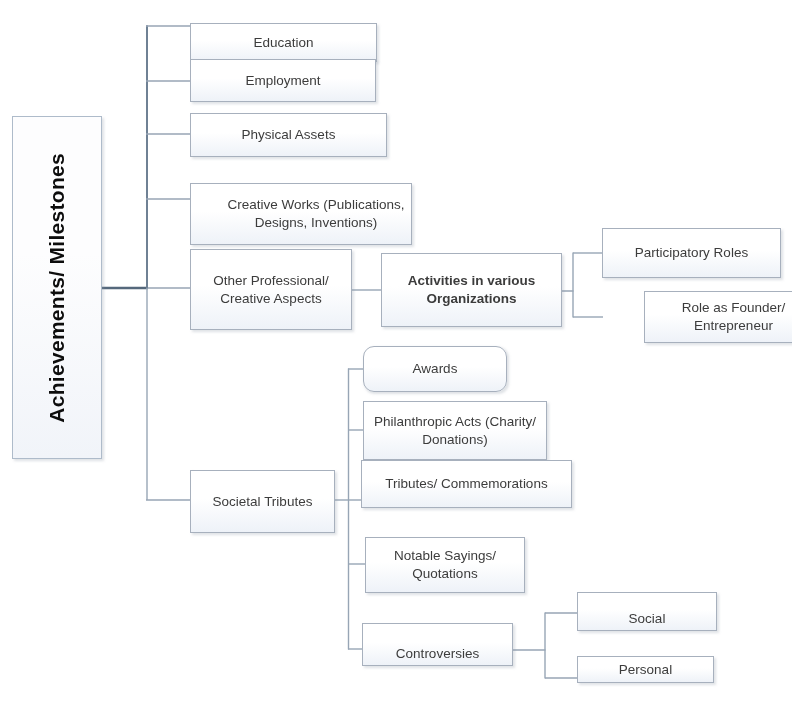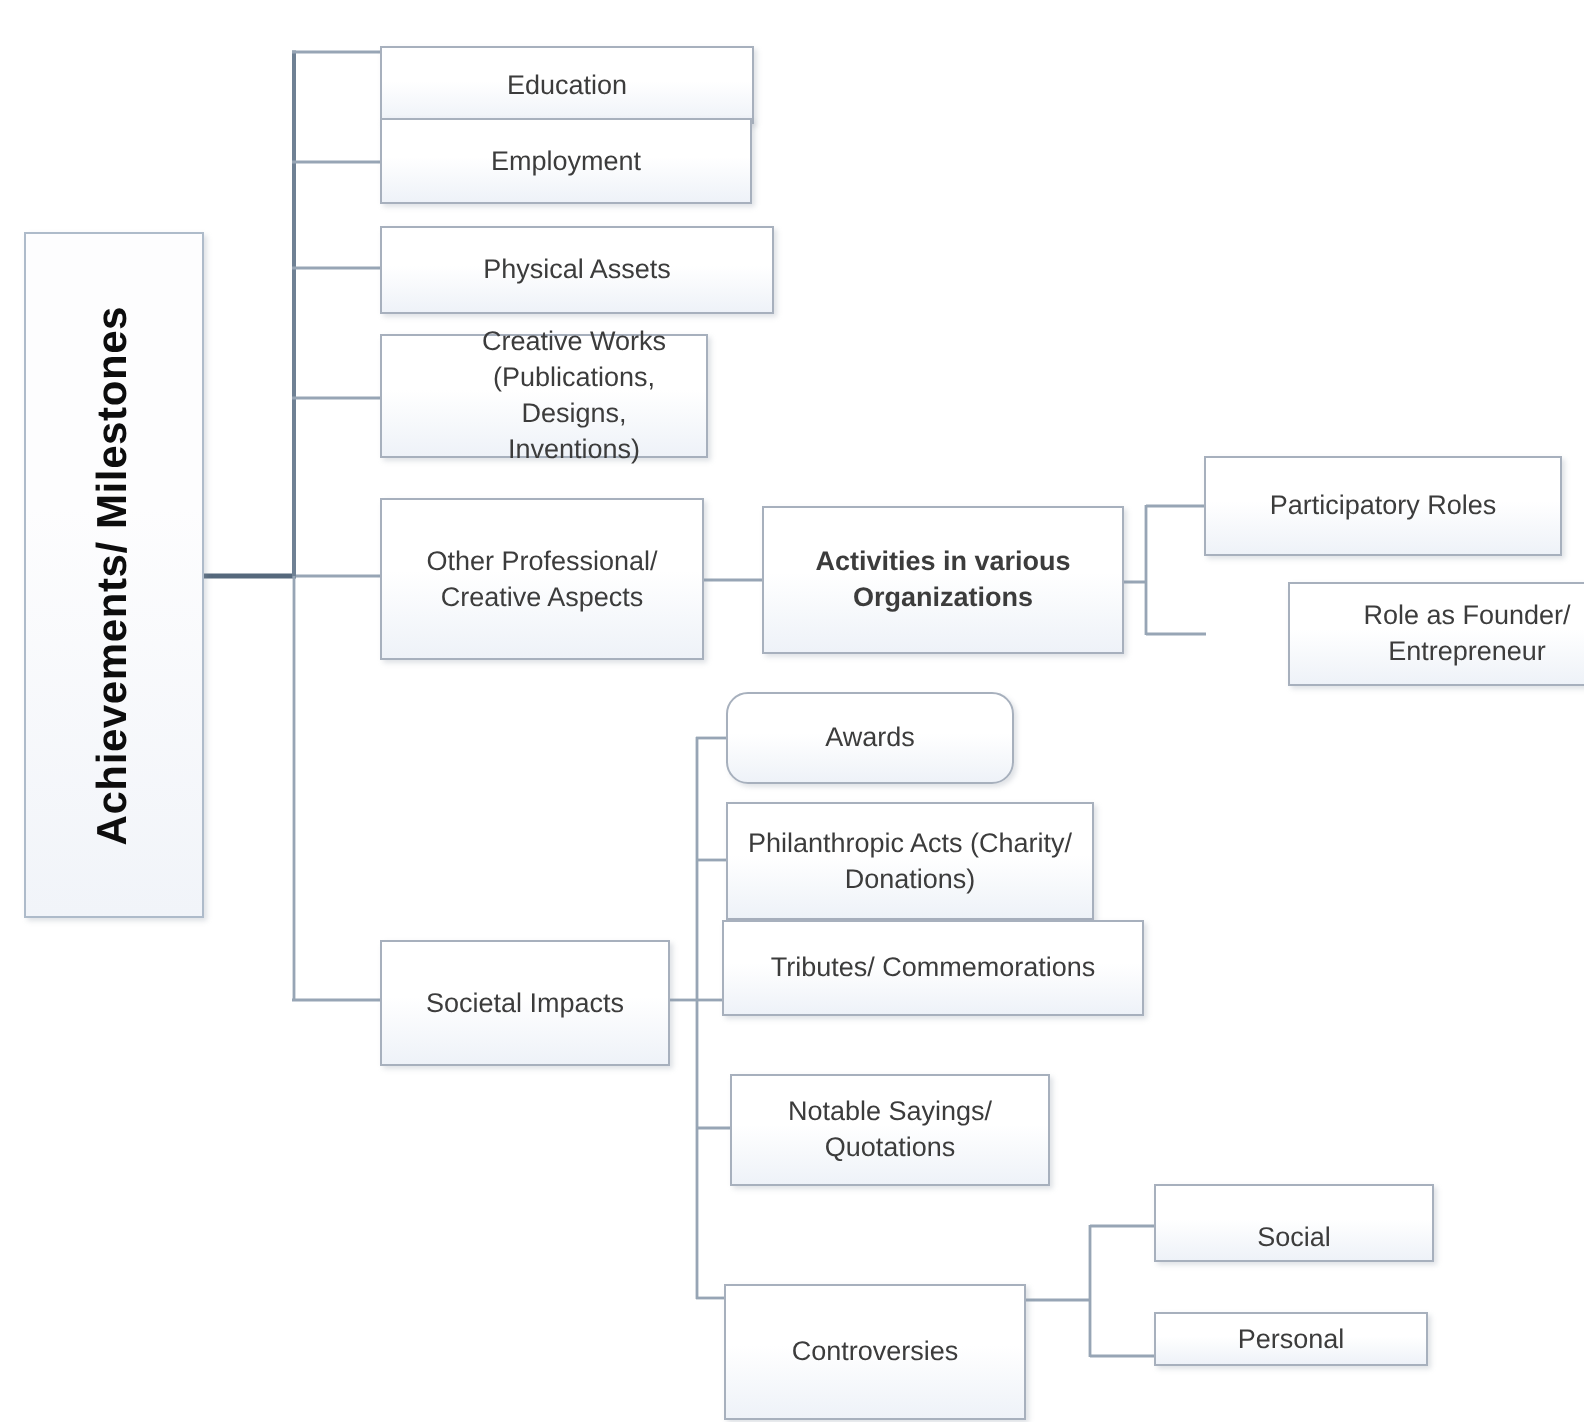--- a/index.html
+++ b/index.html
@@ -110,30 +110,30 @@
   </div>
 
   <div class="node" style="left:190px; top:59px; width:186px; height:43px;">
     <span class="label">Employment</span>
   </div>
 
   <div class="node" style="left:190px; top:113px; width:197px; height:44px;">
     <span class="label">Physical Assets</span>
   </div>
 
-  <div class="node" style="left:190px; top:167px; width:164px; height:62px;padding-left:36px;">
+  <div class="node" style="left:190px; top:183px; width:222px; height:62px;padding-left:36px;">
     <span class="label">Creative Works (Publications, Designs, Inventions)</span>
   </div>
 
   <div class="node" style="left:190px; top:249px; width:162px; height:81px;">
     <span class="label">Other Professional/ Creative Aspects</span>
   </div>
 
   <div class="node" style="left:190px; top:470px; width:145px; height:63px;">
-    <span class="label">Societal Impacts</span>
+    <span class="label">Societal Tributes</span>
   </div>
 
   <div class="node" style="left:381px; top:253px; width:181px; height:74px;font-weight:bold;">
     <span class="label">Activities in various Organizations</span>
   </div>
 
   <div class="node" style="left:602px; top:228px; width:179px; height:50px;">
     <span class="label">Participatory Roles</span>
   </div>
 
@@ -150,21 +150,21 @@
   </div>
 
   <div class="node" style="left:361px; top:460px; width:211px; height:48px;">
     <span class="label">Tributes/ Commemorations</span>
   </div>
 
   <div class="node" style="left:365px; top:537px; width:160px; height:56px;">
     <span class="label">Notable Sayings/ Quotations</span>
   </div>
 
-  <div class="node" style="left:362px; top:642px; width:151px; height:68px;">
+  <div class="node" style="left:362px; top:623px; width:151px; height:43px;align-items:flex-end;">
     <span class="label">Controversies</span>
   </div>
 
   <div class="node" style="left:577px; top:592px; width:140px; height:39px;align-items:flex-end;">
     <span class="label">Social</span>
   </div>
 
   <div class="node" style="left:577px; top:656px; width:137px; height:27px;">
     <span class="label">Personal</span>
   </div>

